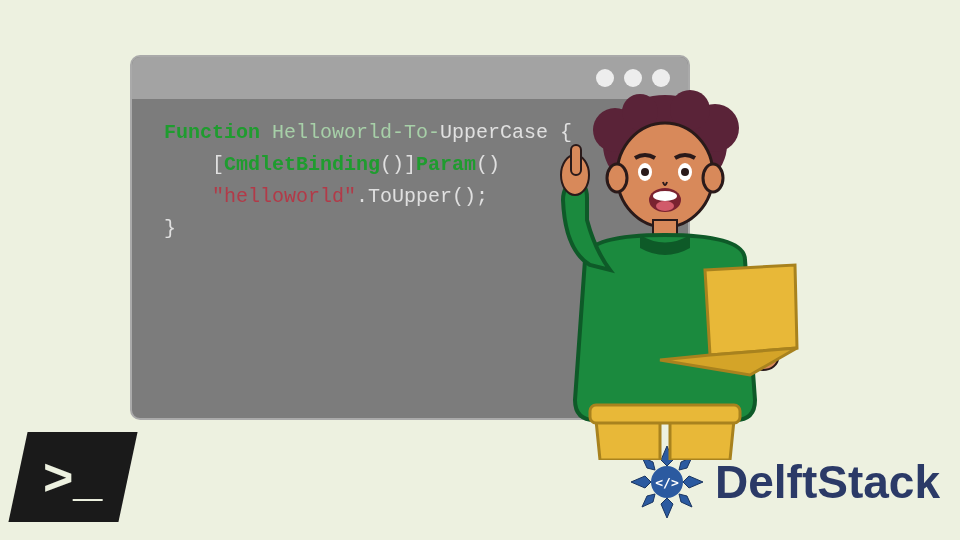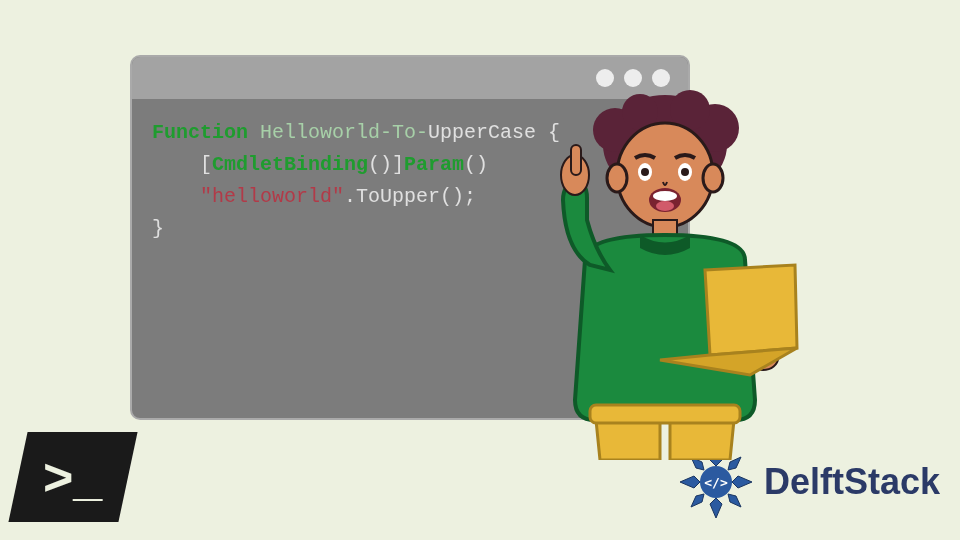--- a/index.html
+++ b/index.html
@@ -32,21 +32,21 @@
     padding-right: 18px;
     gap: 10px;
   }
   .win-dot {
     width: 18px;
     height: 18px;
     border-radius: 50%;
     background: #ededed;
   }
   .code-content {
-    padding: 18px 20px;
+    padding: 18px 32px;
     font-size: 20px;
     line-height: 1.6;
     color: #d5d5d5;
     white-space: pre;
   }
   .tok-keyword { color: #1f9c2f; font-weight: bold; }
   .tok-funcname { color: #a7d0a8; }
   .tok-type { color: #1f9c2f; font-weight: bold; }
   .tok-string { color: #b23a48; }
   .tok-normal { color: #e0e0e0; }
@@ -79,21 +79,21 @@
     align-items: center;
     gap: 8px;
   }
   .delft-icon {
     width: 80px;
     height: 80px;
     position: relative;
   }
   .delft-text {
     font-family: Arial, sans-serif;
-    font-size: 36px;
+    font-size: 46px;
     font-weight: bold;
     color: #2b3a67;
     text-align: center;
   }
 
   .character {
     position: absolute;
     left: 515px;
     top: 90px;
     width: 300px;

